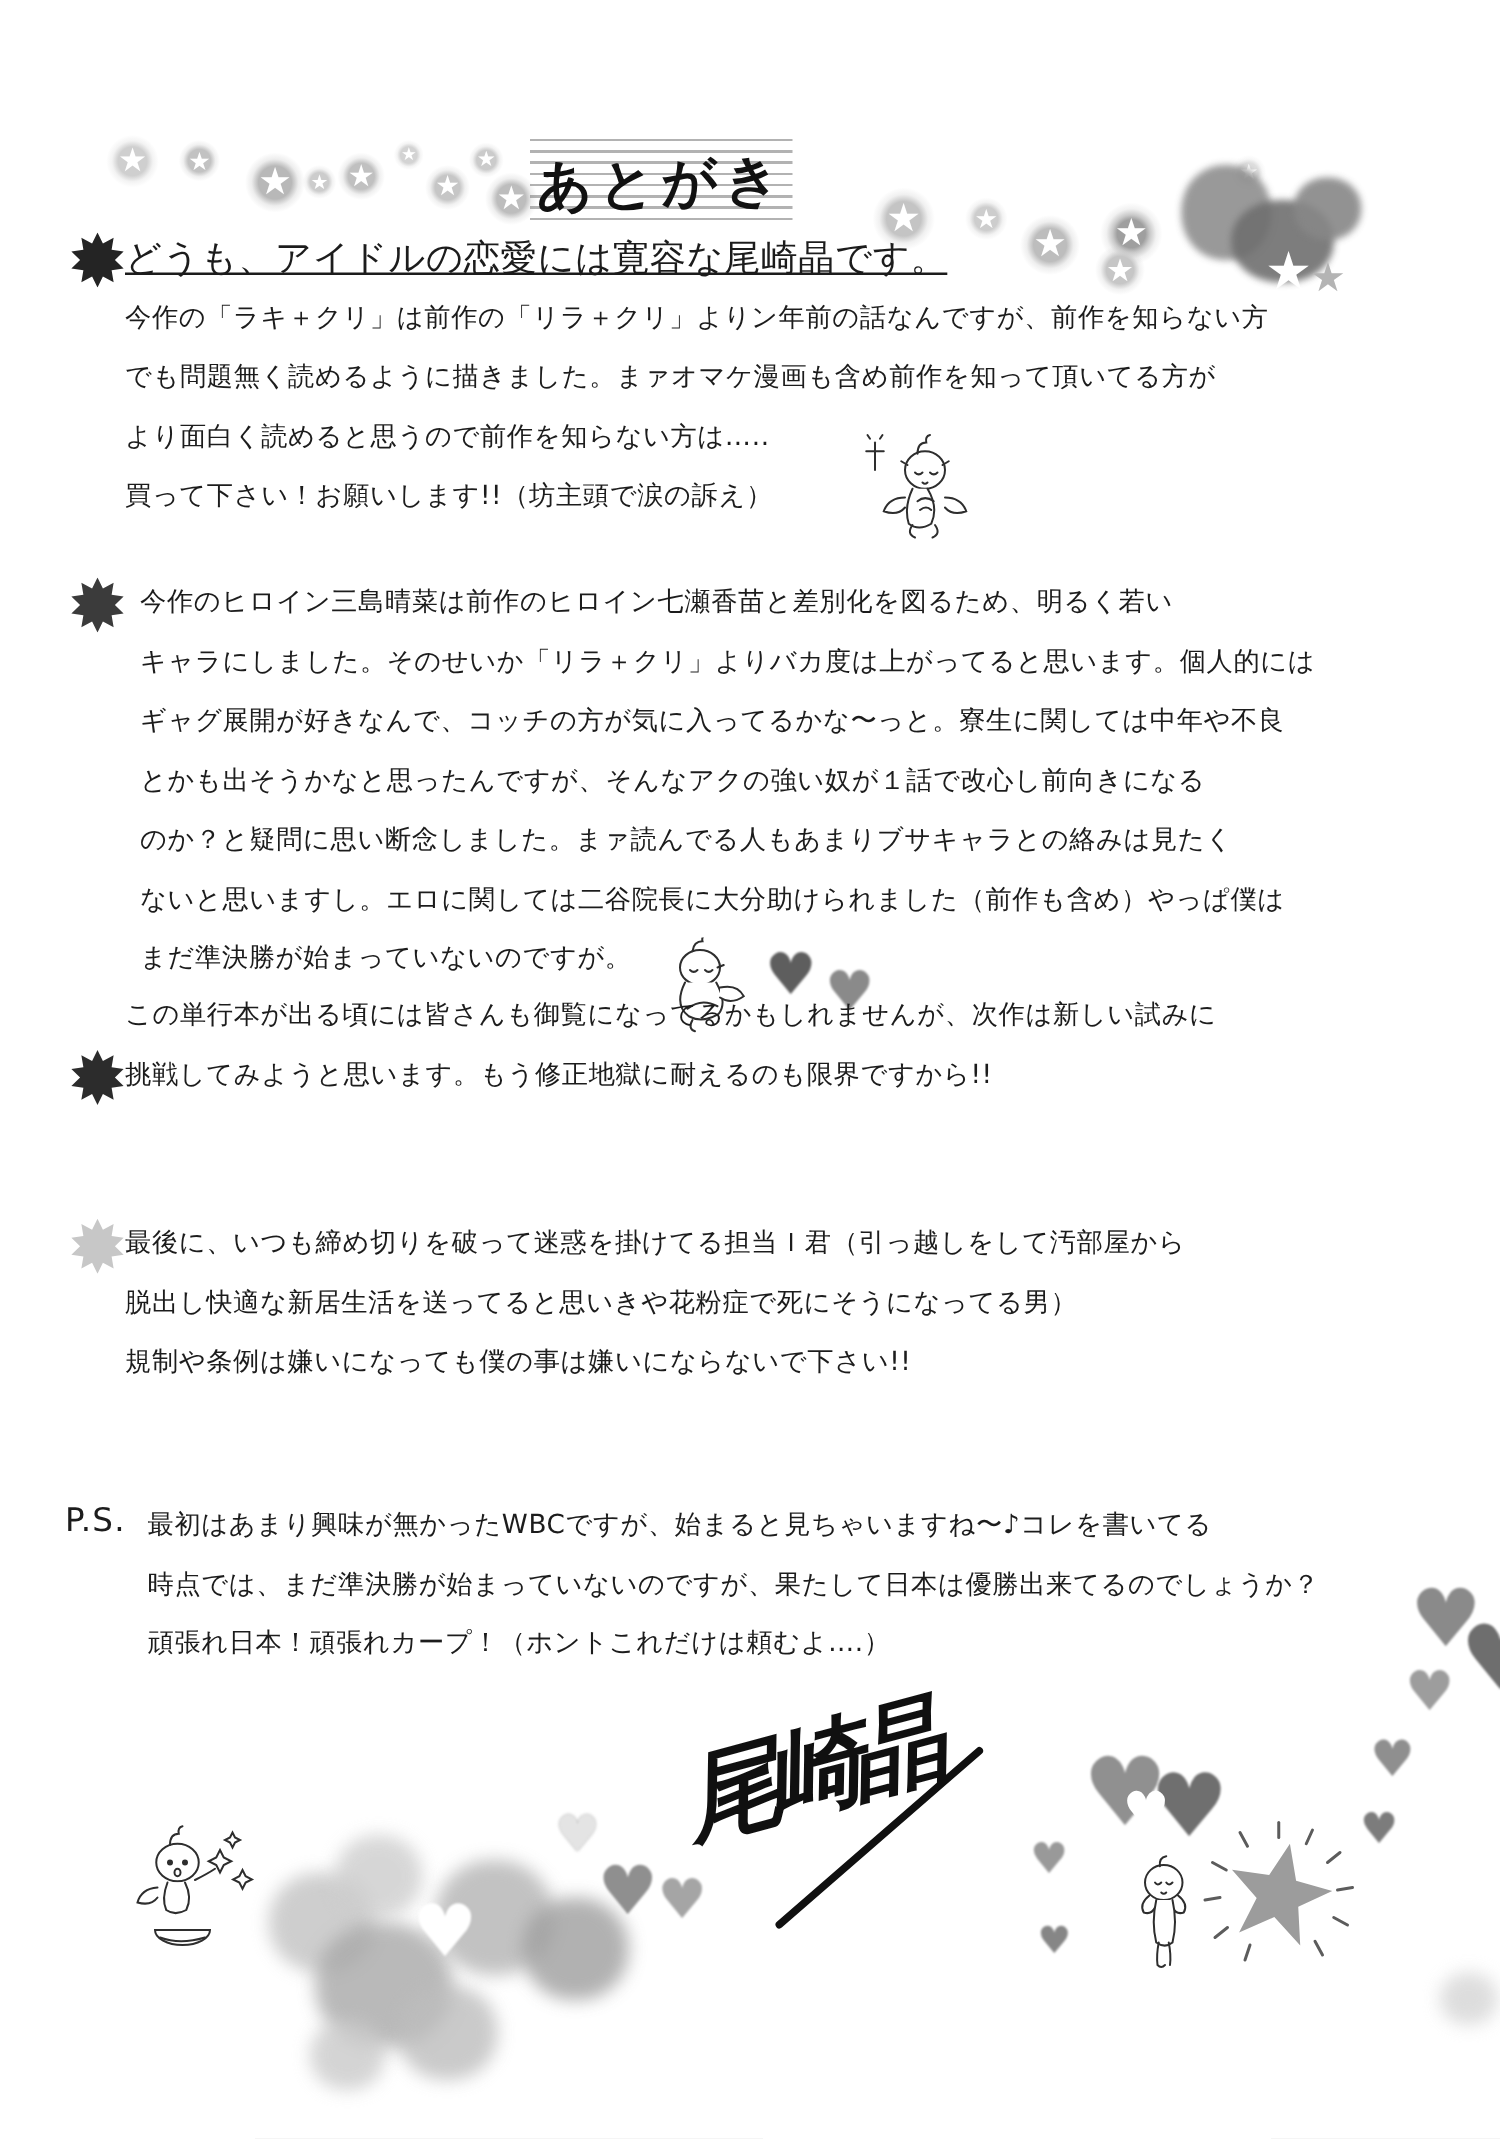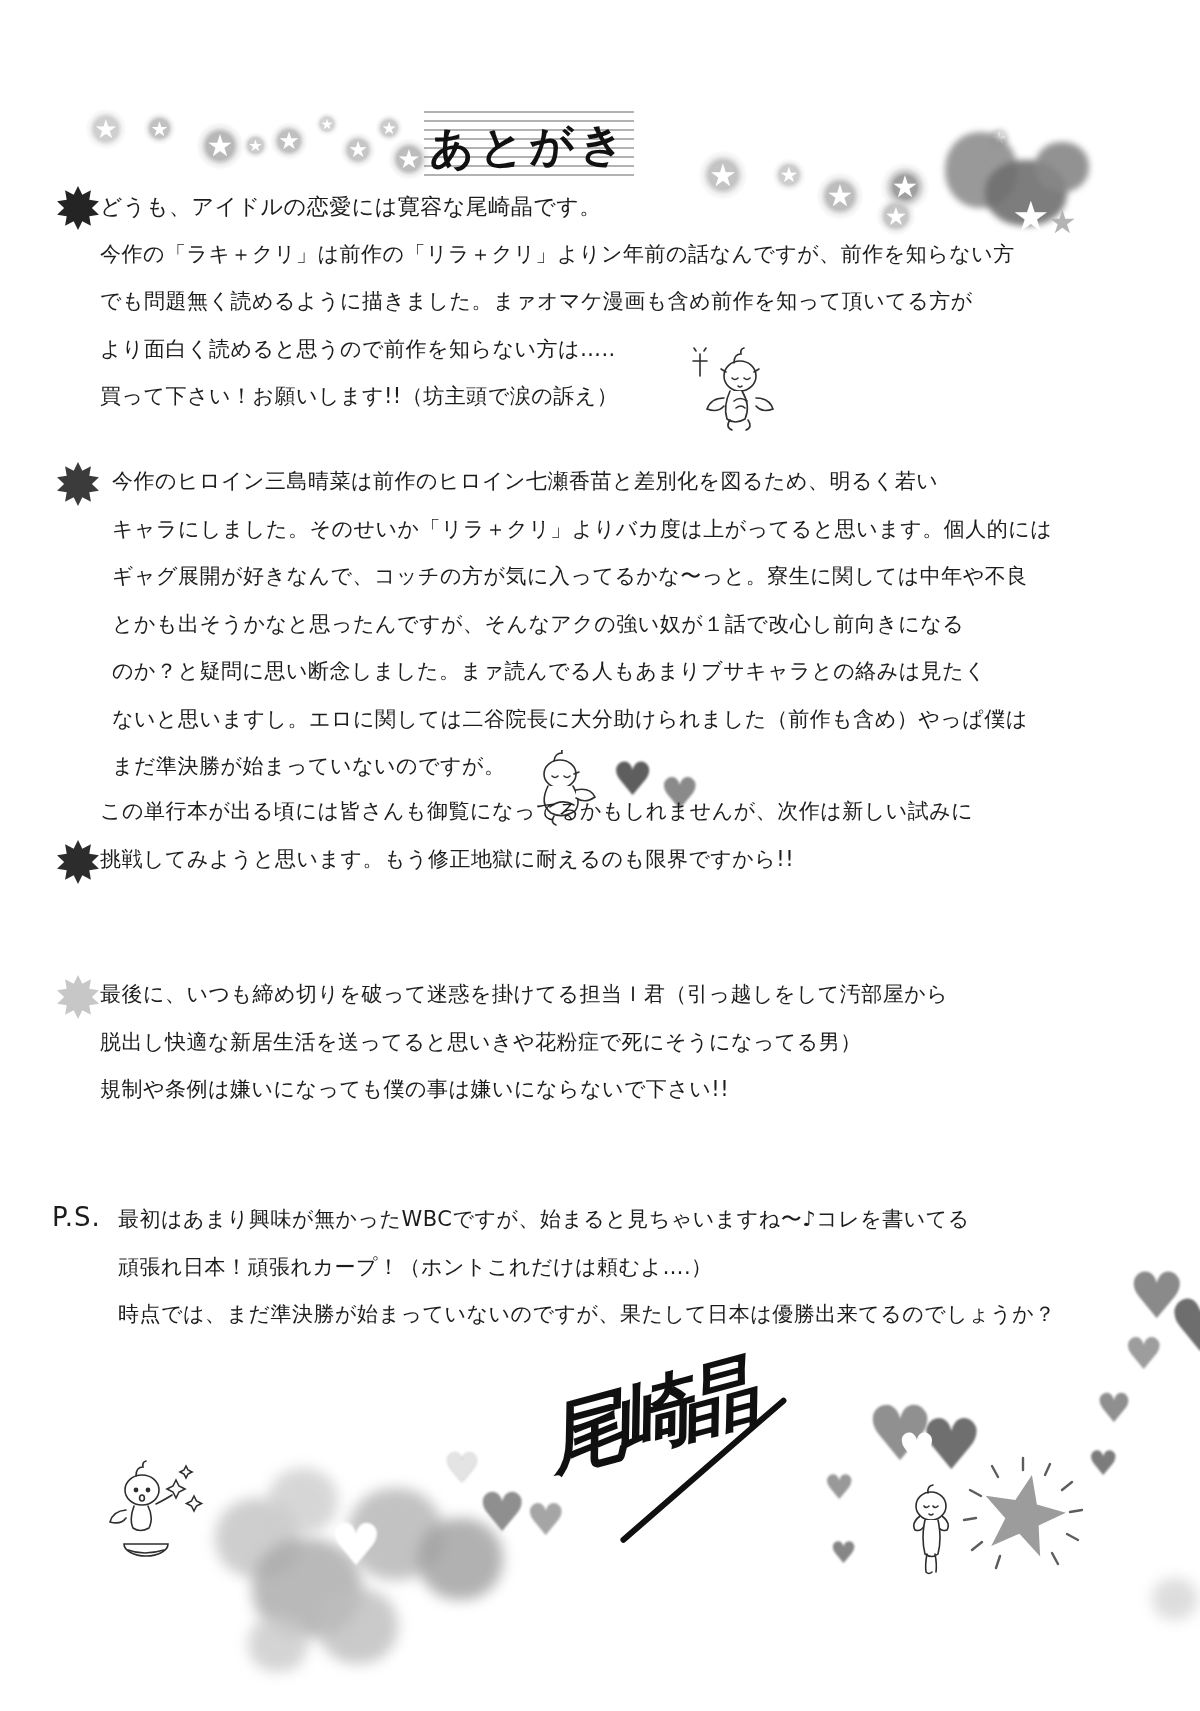--- a/index.html
+++ b/index.html
@@ -1,21 +1,21 @@
 <!DOCTYPE html>
 <html><head>
 <meta charset="utf-8">
 <style>
   html,body{margin:0;padding:0;background:#e8e8e8;}
   .page{position:relative;width:1200px;height:1711px;background:#ffffff;margin:0 auto;
         font-family:"DejaVu Sans",sans-serif;color:#1c1c1c;overflow:hidden;}
   
   .para{position:absolute;left:100px;}
   .hand{font-size:21px;line-height:47.5px;letter-spacing:.5px;white-space:nowrap;}
-  .hand.lg{font-size:22px;}
+  .hand.lg{font-size:29px;text-decoration:underline;}
   .ps-label{position:absolute;left:52px;top:1202px;font-size:26px;letter-spacing:1px;}
   
   .bullet{position:absolute;left:56px;width:44px;height:44px;}
   
   .titlebox{position:absolute;left:424px;top:111px;width:210px;height:70px;
     background:repeating-linear-gradient(to bottom,rgba(115,115,115,.55) 0 2px,transparent 2px 9px);
     display:flex;align-items:center;justify-content:center;}
   .titlebox .t{font-size:44px;font-weight:bold;letter-spacing:5px;transform:rotate(-1.5deg);color:#111;}
   
   .tstar{position:absolute;border-radius:50%;display:flex;align-items:center;justify-content:center;}
@@ -175,22 +175,22 @@
   </svg>
   <div class="para" style="top:971px;">
     <div class="hand">最後に、いつも締め切りを破って迷惑を掛けてる担当Ｉ君（引っ越しをして汚部屋から</div>
     <div class="hand">脱出し快適な新居生活を送ってると思いきや花粉症で死にそうになってる男）</div>
     <div class="hand">規制や条例は嫌いになっても僕の事は嫌いにならないで下さい!!</div>
   </div>
 
   <div class="ps-label">P.S.</div>
   <div class="para" style="top:1196px;left:118px;">
     <div class="hand">最初はあまり興味が無かったWBCですが、始まると見ちゃいますね〜♪コレを書いてる</div>
+    <div class="hand">時点では、まだ準決勝が始まっていないのですが、果たして日本は優勝出来てるのでしょうか？</div>
     <div class="hand">頑張れ日本！頑張れカープ！（ホントこれだけは頼むよ….）</div>
-    <div class="hand">時点では、まだ準決勝が始まっていないのですが、果たして日本は優勝出来てるのでしょうか？</div>
   </div>
 
   <svg class="doodle" style="left:90px;top:1458px;" width="130" height="124" viewBox="0 0 130 124" fill="none" stroke="#2e2e2e" stroke-width="1.6" stroke-linecap="round">
     <ellipse cx="52" cy="32" rx="17" ry="15" fill="#ffffff"></ellipse>
     <path d="M46 18 q0 -9 7 -9 q-1 -5 3 -6"></path>
     <circle cx="46" cy="32" r="1.6" fill="#2e2e2e"></circle>
       <circle cx="58" cy="32" r="1.6" fill="#2e2e2e"></circle>
     <ellipse cx="52" cy="40" rx="2.4" ry="3"></ellipse>
     <path d="M36 52 q-13 1 -16 12 q11 3 16 -4" fill="#ffffff"></path>
     <path d="M66 46 q10 -5 16 -9"></path>

